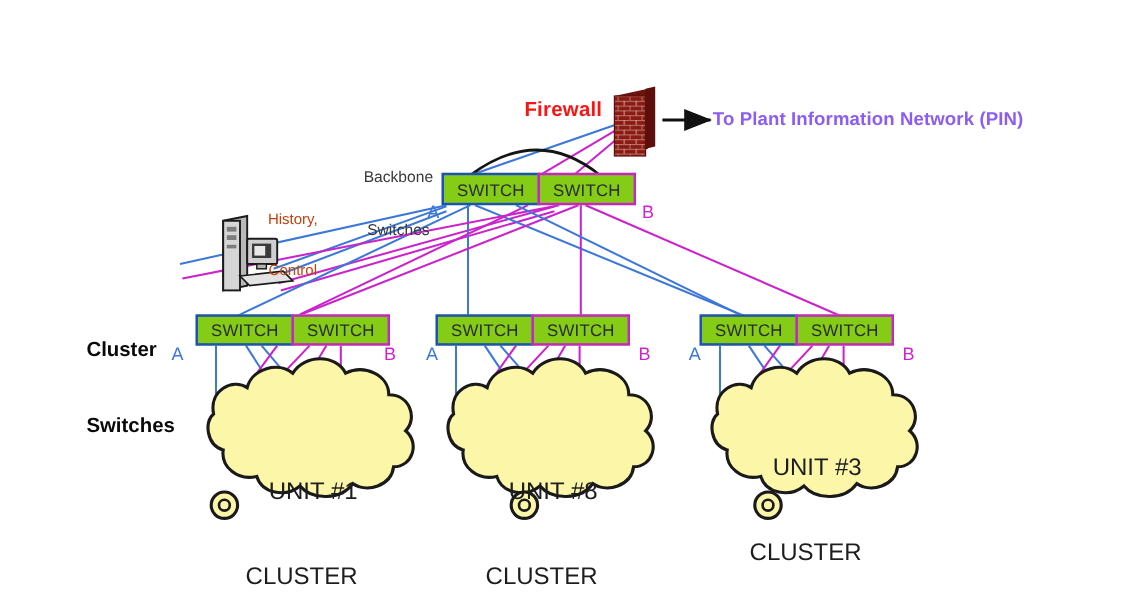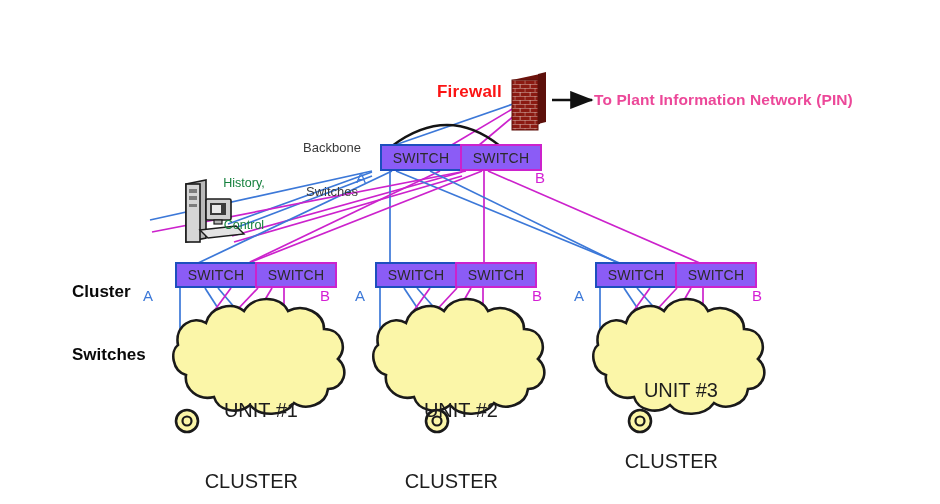--- a/index.html
+++ b/index.html
@@ -34,60 +34,59 @@
     white-space: pre;
     line-height: 1.12;
   }
   .lbl-firewall {
     color: #fb1414;
     font-weight: bold;
     font-size: 17px;
     letter-spacing: .2px;
   }
   .lbl-pin {
-    color: #ec4899;
+    color: #8b5cf6;
     font-weight: bold;
     font-size: 15.5px;
     letter-spacing: .1px;
   }
   .lbl-backbone {
     color: #3a3a3a;
     font-size: 13px;
     text-align: center;
   }
   .lbl-history {
-    color: #15803d;
+    color: #c2410c;
     font-size: 12.5px;
     text-align: center;
   }
   .lbl-cluster-switches {
     color: #090909;
     font-weight: bold;
     font-size: 17px;
     line-height: 1.22;
   }
   .lbl-a {
     color: #3c78d8;
     font-size: 15px;
   }
   .lbl-b {
     color: #d41fd4;
     font-size: 15px;
   }
   .switch-box {
     position: absolute;
     box-sizing: border-box;
-    background: #8b5cf6;
+    background: #84cc16;
     display: flex;
     align-items: center;
     justify-content: center;
     font-size: 14px;
     color: #2b2b2b;
     letter-spacing: .2px;
-    margin-left: 12px;
   }
   .switch-a { border: 2.5px solid #1d4fbe; }
   .switch-b { border: 2.5px solid #cc22cc; }
   .cloud-text {
     position: absolute;
     text-align: right;
     font-size: 20px;
     color: #1d1d1d;
     line-height: 1.18;
     white-space: pre;
@@ -296,21 +295,21 @@
   <div class="switch-box switch-b" style="left:663px; top:262px; width:82px; height:26px;">SWITCH</div>
   <div class="lbl lbl-a" style="left:574px; top:288px;">A</div>
   <div class="lbl lbl-b" style="left:752px; top:288px;">B</div>
 
   <div class="cloud-text" style="left:168px; top:352px; width:130px;">
     <div>UNIT #1</div>
     <div>CLUSTER</div>
   </div>
 
   <div class="cloud-text" style="left:368px; top:352px; width:130px;">
-    <div>UNIT #2</div>
+    <div>UNIT #8</div>
     <div>CLUSTER</div>
   </div>
 
   <div class="cloud-text" style="left:588px; top:332px; width:130px;">
     <div>UNIT #3</div>
     <div>CLUSTER</div>
   </div>
 
 </div>
 

